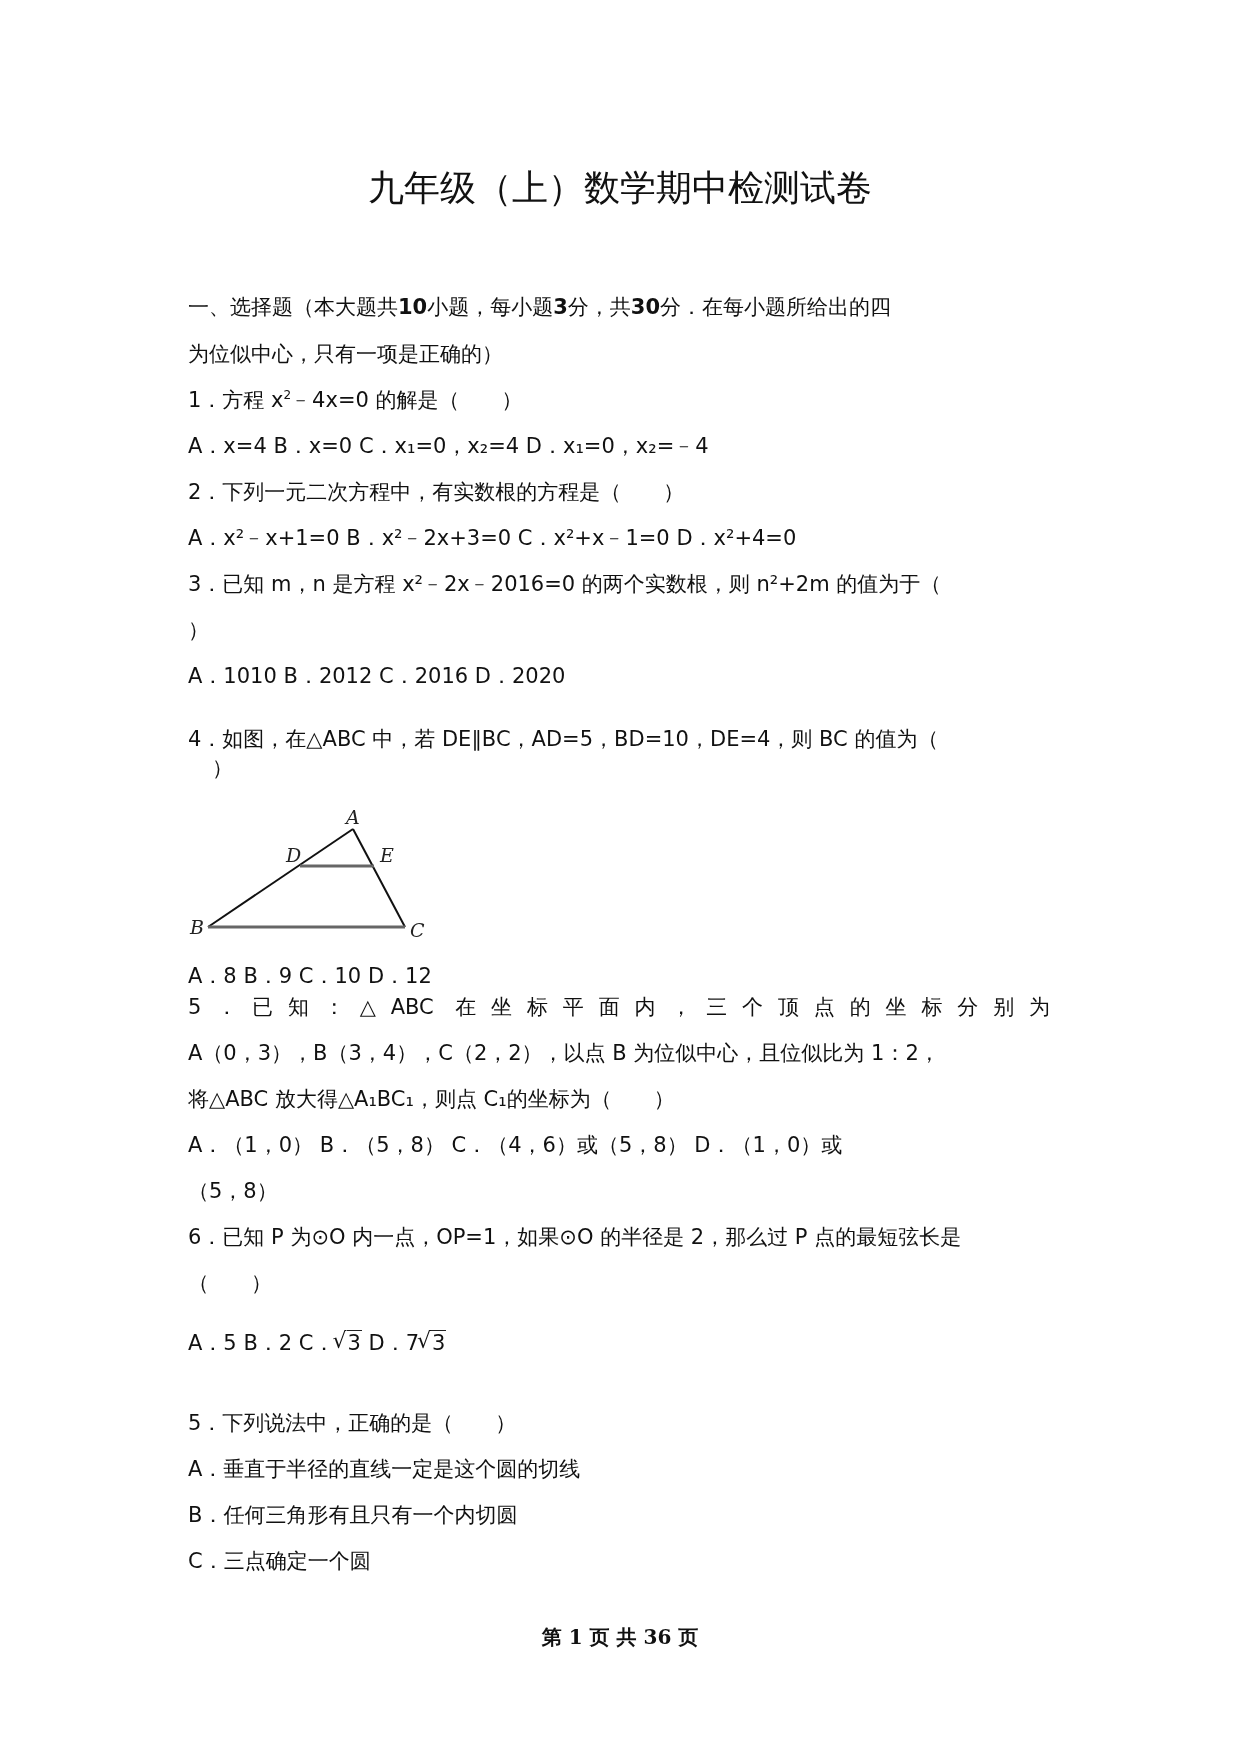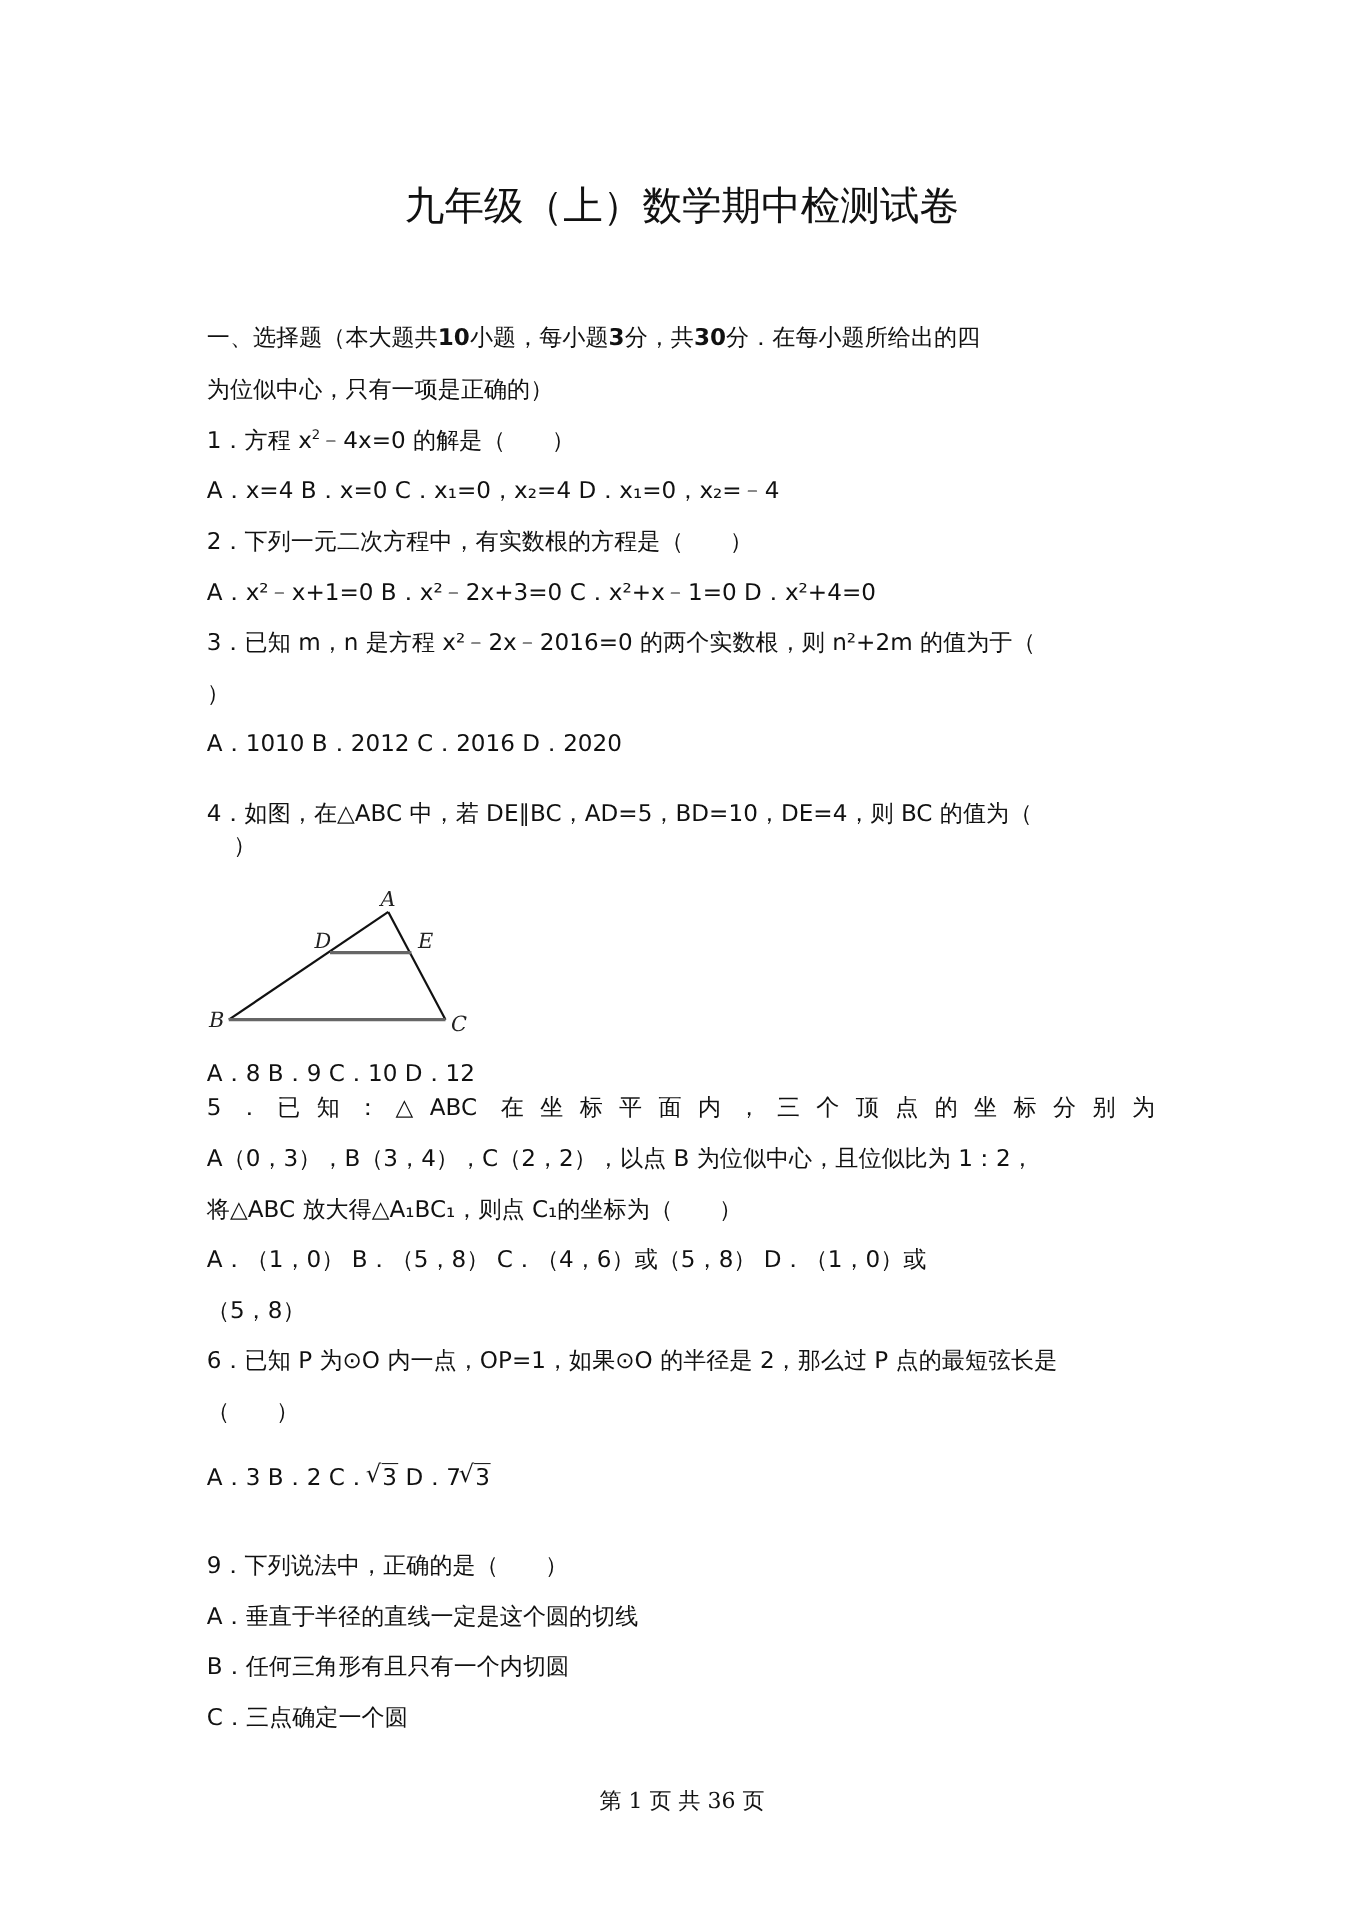--- a/index.html
+++ b/index.html
@@ -16,21 +16,21 @@
     position: absolute; left: 188px; font-size: 21px; line-height: 30px;
     white-space: nowrap;
   }
   .justify { width: 862px; text-align-last: justify; text-align: justify; }
   .bold { font-weight: bold; }
   sup, sub { font-size: 12px; line-height: 0; }
   .fig { position: absolute; left: 188px; top: 810px; }
   .fig text { font-family: "DejaVu Serif", "Liberation Serif", serif; font-style: italic; font-size: 19px; fill: #222; }
   .footer {
     position: absolute; top: 1622px; left: 0; width: 1240px; text-align: center;
-    font-family: "DejaVu Serif", "Liberation Serif", serif; font-size: 20px; line-height: 30px;
+    font-family: "DejaVu Serif", "Liberation Serif", serif; font-size: 20px; line-height: 30px; font-weight: bold;
   }
   .sqrt { display: inline-block; position: relative; padding-left: 12px; }
   .sqrt::before { content: "√"; position: absolute; left: -2px; top: -2px; font-size: 22px; }
   .sqrt span { border-top: 1.5px solid #222; padding: 0 1px; }
 </style>
 </head>
 <body>
 
 <div class="title">九年级（上）数学期中检测试卷</div>
 
@@ -70,21 +70,21 @@
 
 <div class="line justify" style="top:992px;">5．已知：△ABC 在坐标平面内，三个顶点的坐标分别为</div>
 <div class="line" style="top:1038px;">A（0，3），B（3，4），C（2，2），以点 B 为位似中心，且位似比为 1：2，</div>
 <div class="line" style="top:1084px;">将△ABC 放大得△A₁BC₁，则点 C₁的坐标为（　　）</div>
 <div class="line" style="top:1130px;">A．（1，0）      B．（5，8）      C．（4，6）或（5，8）       D．（1，0）或</div>
 <div class="line" style="top:1176px;">（5，8）</div>
 
 <div class="line" style="top:1222px;">6．已知 P 为⊙O 内一点，OP=1，如果⊙O 的半径是 2，那么过 P 点的最短弦长是</div>
 <div class="line" style="top:1268px;">（　　）</div>
 <div class="line" style="top:1328px;">
-  <span>A．3    B．2    C．</span><span class="sqrt"><span>3</span></span><span> D．7</span><span class="sqrt"><span>3</span></span>
+  <span>A．5    B．2    C．</span><span class="sqrt"><span>3</span></span><span> D．7</span><span class="sqrt"><span>3</span></span>
 </div>
 
-<div class="line" style="top:1408px;">9．下列说法中，正确的是（　　）</div>
+<div class="line" style="top:1408px;">5．下列说法中，正确的是（　　）</div>
 <div class="line" style="top:1454px;">A．垂直于半径的直线一定是这个圆的切线</div>
 <div class="line" style="top:1500px;">B．任何三角形有且只有一个内切圆</div>
 <div class="line" style="top:1546px;">C．三点确定一个圆</div>
 
 <div class="footer">第 1 页 共 36 页</div>
 
 </body></html>

